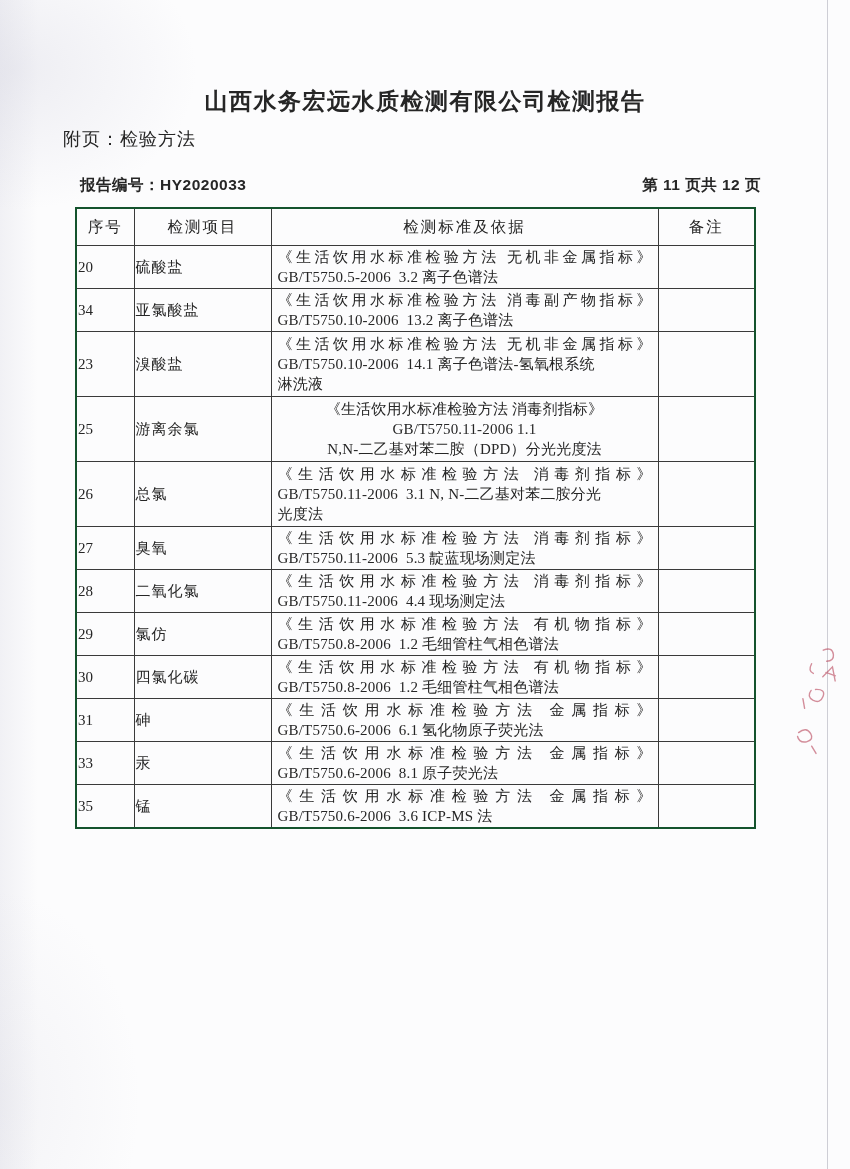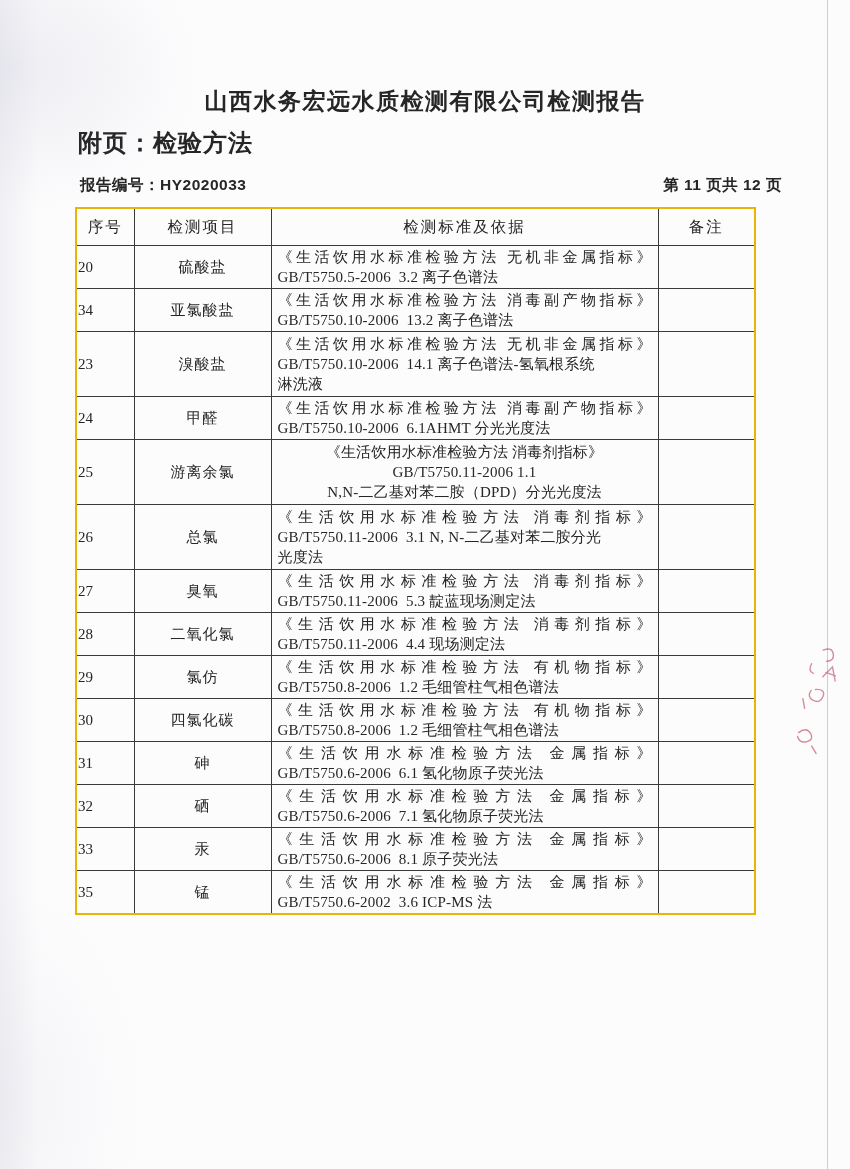--- a/index.html
+++ b/index.html
@@ -23,47 +23,47 @@
       linear-gradient(90deg, rgba(195,195,210,.20), rgba(255,255,255,0) 38px);
   }
   .page-edge{position:absolute;top:0;bottom:0;left:827px;width:1px;background:rgba(150,150,165,.45);}
 
   .doc-title{
     position:absolute;top:86px;left:0;width:850px;text-align:center;
     font-family:"Liberation Sans","DejaVu Sans",sans-serif;
     font-size:23px;font-weight:700;letter-spacing:1.5px;
   }
   .doc-subtitle{
-    position:absolute;top:127px;left:78px;
-    font-family:"Liberation Sans","DejaVu Sans",sans-serif;
-    font-size:24px;font-weight:700;letter-spacing:1px;
+    position:absolute;top:127px;left:63px;
+    font-family:"Liberation Sans","DejaVu Sans",sans-serif;
+    font-size:18px;font-weight:400;letter-spacing:1px;
   }
   .meta-report{
     position:absolute;top:175px;left:80px;
     font-family:"Liberation Sans","DejaVu Sans",sans-serif;
     font-size:15.5px;font-weight:600;letter-spacing:.5px;
   }
   .meta-page{
-    position:absolute;top:175px;left:92px;width:690px;text-align:right;
+    position:absolute;top:175px;left:71px;width:690px;text-align:right;
     font-family:"Liberation Sans","DejaVu Sans",sans-serif;
     font-size:15.5px;font-weight:600;letter-spacing:.5px;
   }
 
   table.methods{
     position:absolute;left:75px;top:207px;width:679px;
     border-collapse:collapse;table-layout:fixed;
-    border:2px solid #eab308;
+    border:2px solid #14532d;
   }
   .methods th,.methods td{border:1px solid var(--border);vertical-align:middle;}
   .methods th{
     font-weight:500;font-size:15.5px;letter-spacing:2px;text-align:center;height:34px;
   }
   col.c-no{width:58px;} col.c-item{width:137px;} col.c-std{width:387px;} col.c-remark{width:97px;}
   td.col-no{font-size:15px;}
-  td.col-item{text-align:center;font-size:15px;letter-spacing:1px;}
+  td.col-item{text-align:left;font-size:15px;letter-spacing:1px;}
   td.col-std{padding:1px 6px;font-size:15px;}
   td.col-remark{font-size:14px;}
   tr.r2{height:43px;} tr.r3{height:65px;}
   .std-line{line-height:20px;height:20px;overflow:hidden;}
   .jline{text-align:justify;text-align-last:justify;}
   .gline{white-space:pre;letter-spacing:.2px;}
   td.center .std-line{text-align:center;text-align-last:center;white-space:pre;}
 
   .red-mark{position:absolute;left:792px;top:628px;width:48px;height:152px;pointer-events:none;}
 </style>
@@ -115,29 +115,20 @@
         <tr class="r3">
           <td class="col-no">23</td>
           <td class="col-item">溴酸盐</td>
           <td class="col-std">
             <div class="std-line jline">《生活饮用水标准检验方法 无机非金属指标》</div>
             <div class="std-line gline">GB/T5750.10-2006  14.1 离子色谱法-氢氧根系统</div>
             <div class="std-line gline">淋洗液</div>
           </td>
           <td class="col-remark"></td>
         </tr>
-        <tr class="r2">
-          <td class="col-no">24</td>
-          <td class="col-item">甲醛</td>
-          <td class="col-std">
-            <div class="std-line jline">《生活饮用水标准检验方法 消毒副产物指标》</div>
-            <div class="std-line gline">GB/T5750.10-2006  6.1AHMT 分光光度法</div>
-          </td>
-          <td class="col-remark"></td>
-        </tr>
         <tr class="r3">
           <td class="col-no">25</td>
           <td class="col-item">游离余氯</td>
           <td class="col-std center">
             <div class="std-line gline">《生活饮用水标准检验方法 消毒剂指标》</div>
             <div class="std-line gline">GB/T5750.11-2006 1.1</div>
             <div class="std-line gline">N,N-二乙基对苯二胺（DPD）分光光度法</div>
           </td>
           <td class="col-remark"></td>
         </tr>
@@ -190,43 +181,34 @@
         <tr class="r2">
           <td class="col-no">31</td>
           <td class="col-item">砷</td>
           <td class="col-std">
             <div class="std-line jline">《生活饮用水标准检验方法 金属指标》</div>
             <div class="std-line gline">GB/T5750.6-2006  6.1 氢化物原子荧光法</div>
           </td>
           <td class="col-remark"></td>
         </tr>
         <tr class="r2">
-          <td class="col-no">32</td>
-          <td class="col-item">硒</td>
-          <td class="col-std">
-            <div class="std-line jline">《生活饮用水标准检验方法 金属指标》</div>
-            <div class="std-line gline">GB/T5750.6-2006  7.1 氢化物原子荧光法</div>
-          </td>
-          <td class="col-remark"></td>
-        </tr>
-        <tr class="r2">
           <td class="col-no">33</td>
           <td class="col-item">汞</td>
           <td class="col-std">
             <div class="std-line jline">《生活饮用水标准检验方法 金属指标》</div>
             <div class="std-line gline">GB/T5750.6-2006  8.1 原子荧光法</div>
           </td>
           <td class="col-remark"></td>
         </tr>
         <tr class="r2">
           <td class="col-no">35</td>
           <td class="col-item">锰</td>
           <td class="col-std">
             <div class="std-line jline">《生活饮用水标准检验方法 金属指标》</div>
-            <div class="std-line gline">GB/T5750.6-2002  3.6 ICP-MS 法</div>
+            <div class="std-line gline">GB/T5750.6-2006  3.6 ICP-MS 法</div>
           </td>
           <td class="col-remark"></td>
         </tr>
       </tbody>
   </table>
 
   <svg class="red-mark" viewBox="0 0 48 152" xmlns="http://www.w3.org/2000/svg">
     <g fill="none" stroke="#b8455a" stroke-width="1.4" stroke-linecap="round" opacity="0.6" transform="rotate(14 24 76)">
       <path d="M18 22 q8 -6 11 2 q2 6 -5 8"></path>
       <path d="M10 38 q-2 8 4 9"></path>

